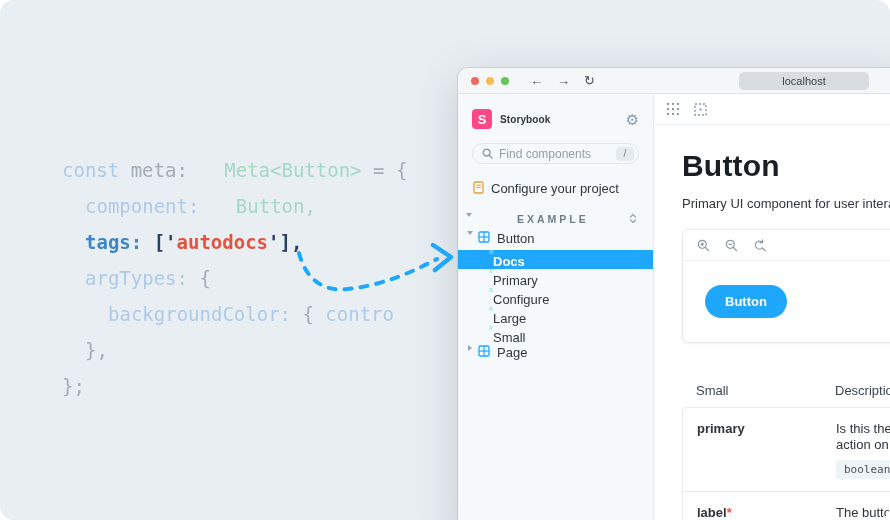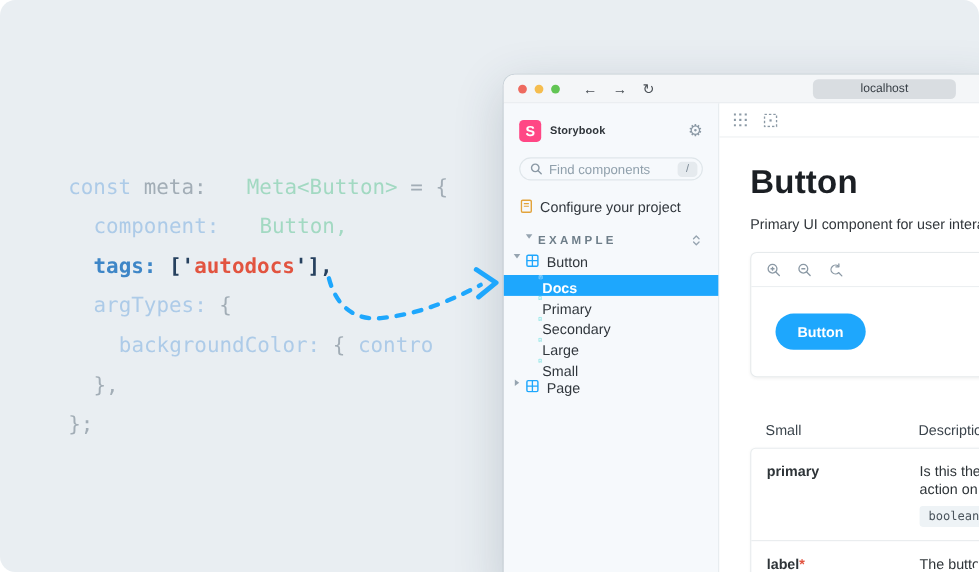--- a/index.html
+++ b/index.html
@@ -50,21 +50,21 @@
   .brand { font-size:10px; font-weight:800; color:#2f353a; flex:1; letter-spacing:.1px; }
   .gear { color:#8b99a5; font-size:15px; line-height:1; }
   .search-box { margin:13px 14px 0; height:21px; border:1px solid #dfe6ea; border-radius:20px;
                 display:flex; align-items:center; padding:0 4px 0 9px;justify-content:space-between; }
   .search-ph { flex:1; font-size:12px; color:#90a0ac; margin-left:6px; }
   .slash-chip { min-width:18px; height:14px; background:#e5eaee; border-radius:4px; font-size:10px;
                 color:#7a8894; display:flex; align-items:center; justify-content:center; padding:0 4px; }
   .s-row { height:19px; display:flex; align-items:flex-start; }
   .configure-row { margin-top:17px; padding-left:15px; }
   .configure-row .lbl { margin-left:7px; }
-  .example-row { margin-top:13px; height:18px; padding:0 16px 0 20px; }
+  .example-row { margin-top:13px; height:18px; padding:0 16px 0 8px;gap:40px; }
   .example-lbl { font-size:10.5px; font-weight:700; letter-spacing:3px; color:#6e7e89; margin-left:5px; flex:1; }
   .caret-d { width:0; height:0; border-left:3.5px solid transparent; border-right:3.5px solid transparent;
              border-top:4.5px solid #96a4b0; }
   .caret-r { width:0; height:0; border-top:3.5px solid transparent; border-bottom:3.5px solid transparent;
              border-left:4.5px solid #96a4b0; }
   .tree-row { padding-left:6px; }
   .tree-row .cwrap { width:12px; display:flex; justify-content:center; }
   .tree-row .iwrap { margin-left:2px; display:flex; }
   .tree-row .lbl { margin-left:7px; }
   .story-row { padding-left:28px;flex-direction:column; }
@@ -183,21 +183,21 @@
         <div class="s-row story-row">
           <svg width="10" height="13" viewBox="0 0 10 13">
             <path d="M1.5 1.5 h7 v10 l-3.5 -2.8 -3.5 2.8 z" fill="none" stroke="#37d5d3" stroke-width="1.3" stroke-linejoin="round"></path>
           </svg>
           <span class="lbl">Primary</span>
         </div>
         <div class="s-row story-row">
           <svg width="10" height="13" viewBox="0 0 10 13">
             <path d="M1.5 1.5 h7 v10 l-3.5 -2.8 -3.5 2.8 z" fill="none" stroke="#37d5d3" stroke-width="1.3" stroke-linejoin="round"></path>
           </svg>
-          <span class="lbl">Secondary</span>
+          <span class="lbl">Configure</span>
         </div>
         <div class="s-row story-row">
           <svg width="10" height="13" viewBox="0 0 10 13">
             <path d="M1.5 1.5 h7 v10 l-3.5 -2.8 -3.5 2.8 z" fill="none" stroke="#37d5d3" stroke-width="1.3" stroke-linejoin="round"></path>
           </svg>
           <span class="lbl">Large</span>
         </div>
         <div class="s-row story-row">
           <svg width="10" height="13" viewBox="0 0 10 13">
             <path d="M1.5 1.5 h7 v10 l-3.5 -2.8 -3.5 2.8 z" fill="none" stroke="#37d5d3" stroke-width="1.3" stroke-linejoin="round"></path>

